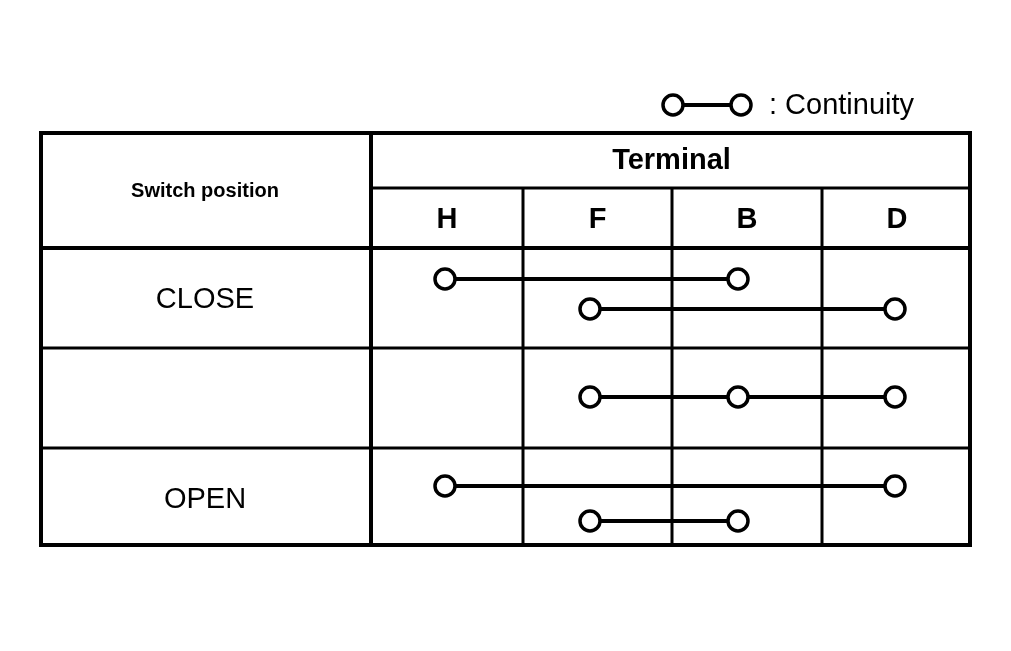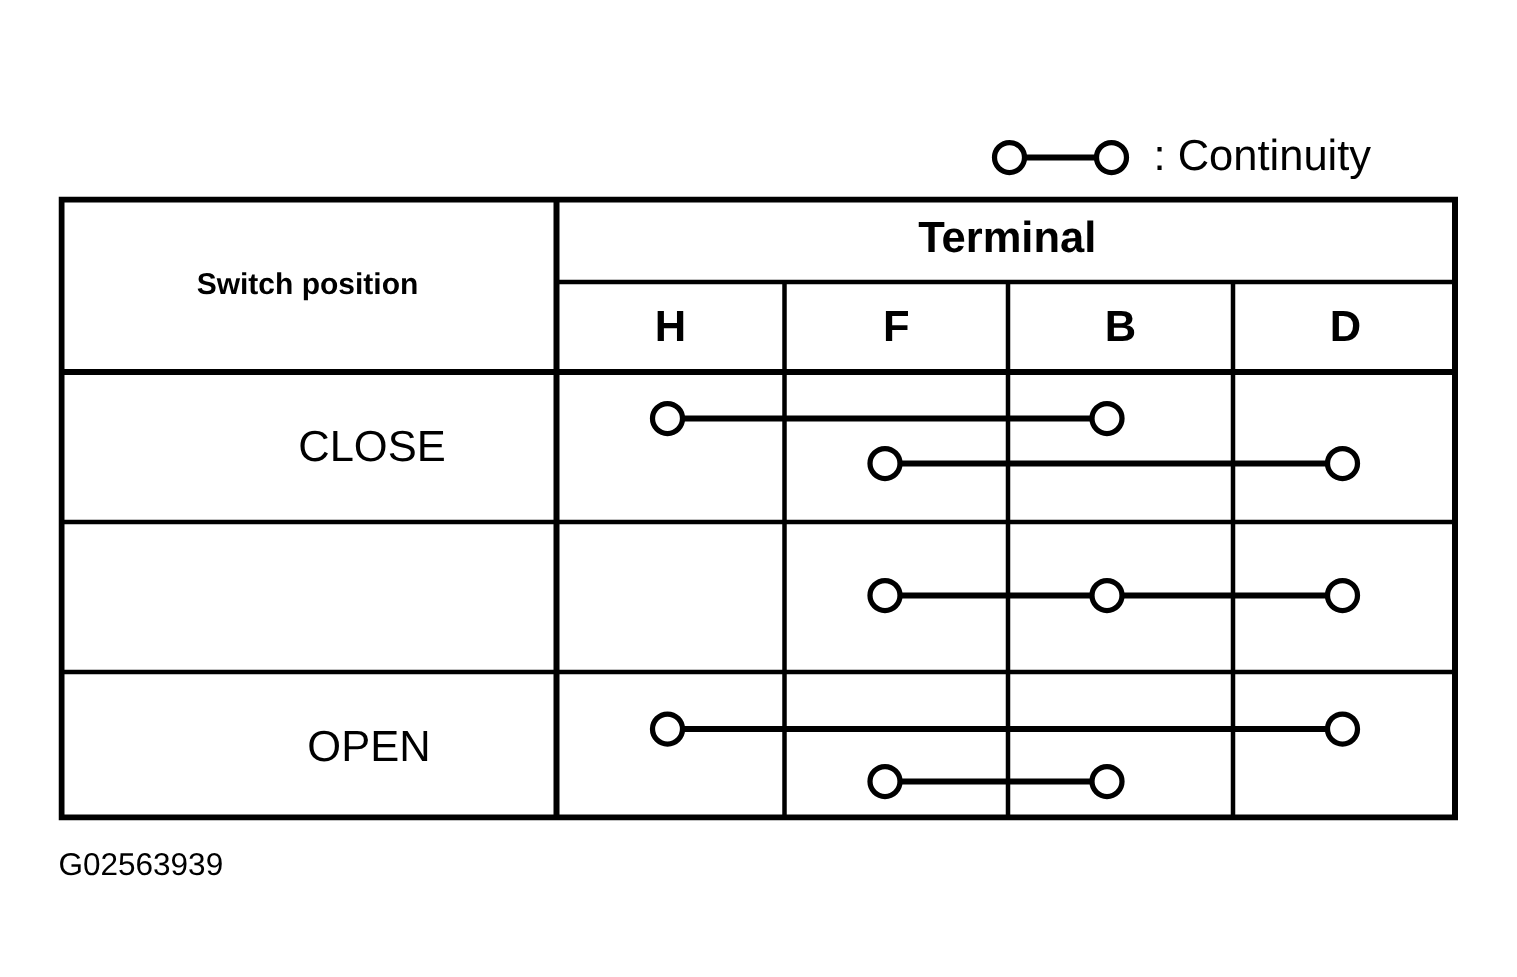--- a/index.html
+++ b/index.html
@@ -100,23 +100,23 @@
   .hdr-b { left: 633px;  width: 150px; }
   .hdr-d { left: 783px;  width: 150px; }
 
   .row-label {
     left: 0px;
     width: 332px;
     height: 100px;
     font-size: 29px;
     font-weight: normal;
   }
-  .row-label-0 { top: 117px; padding-left: 43px; }
+  .row-label-0 { top: 117px; }
   .row-label-1 { top: 217px; }
-  .row-label-2 { top: 317px; margin-left: 41px; }
+  .row-label-2 { top: 317px; }
 
   
   .caption {
     position: absolute;
     left: 39px;
     top: 549px;
     font-size: 21px;
     font-weight: normal;
     letter-spacing: 0px;
     white-space: nowrap;
@@ -189,15 +189,14 @@
 
     <div class="cell-text hdr-term hdr-h">H</div>
     <div class="cell-text hdr-term hdr-f">F</div>
     <div class="cell-text hdr-term hdr-b">B</div>
     <div class="cell-text hdr-term hdr-d">D</div>
 
     <div class="cell-text row-label row-label-0">CLOSE</div>
     <div class="cell-text row-label row-label-2">OPEN</div>
   </div>
 
-  <div class="caption">G02563939</div>
 
 </div>
 
 </body></html>

